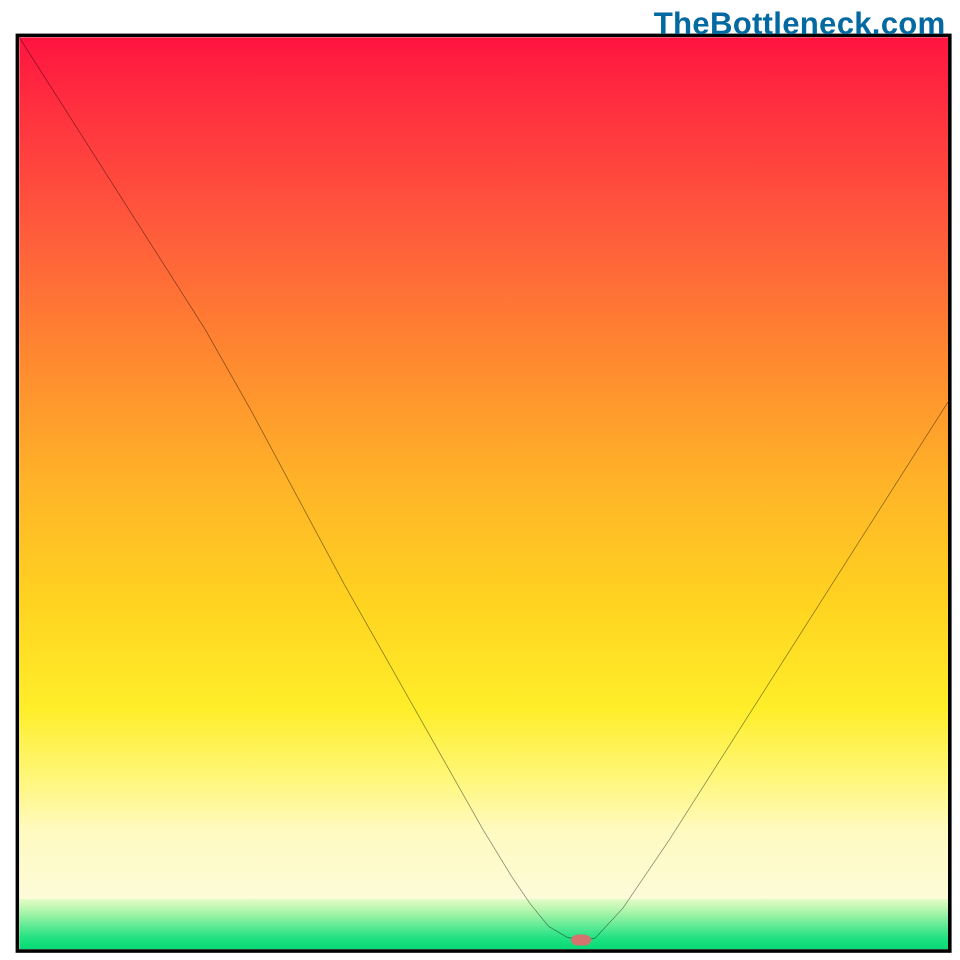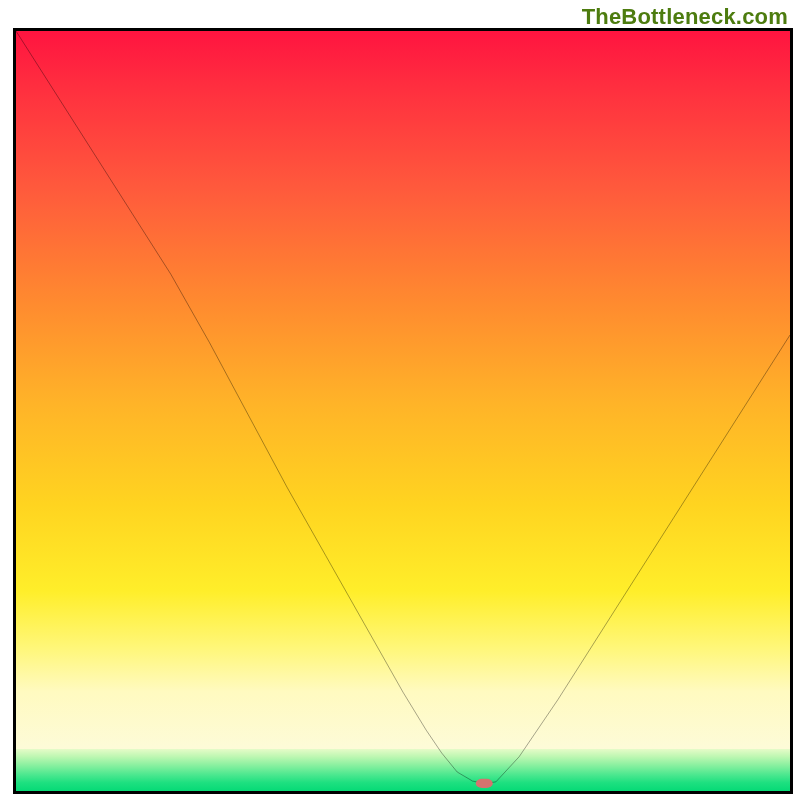--- a/index.html
+++ b/index.html
@@ -13,23 +13,23 @@
   }
   .wrap {
     position: relative;
     width: 800px;
     height: 800px;
   }
   .watermark {
     position: absolute;
     top: 4px;
     right: 12px;
-    font-size: 22px;
+    font-size: 26px;
     font-weight: 600;
-    color: #4d7c0f;
+    color: #0369a1;
     letter-spacing: 0.2px;
     z-index: 10;
   }
   .plot-frame {
     position: absolute;
     left: 13px;
     top: 28px;
     width: 774px;     
     height: 760px;    
     border: 3px solid #000;

